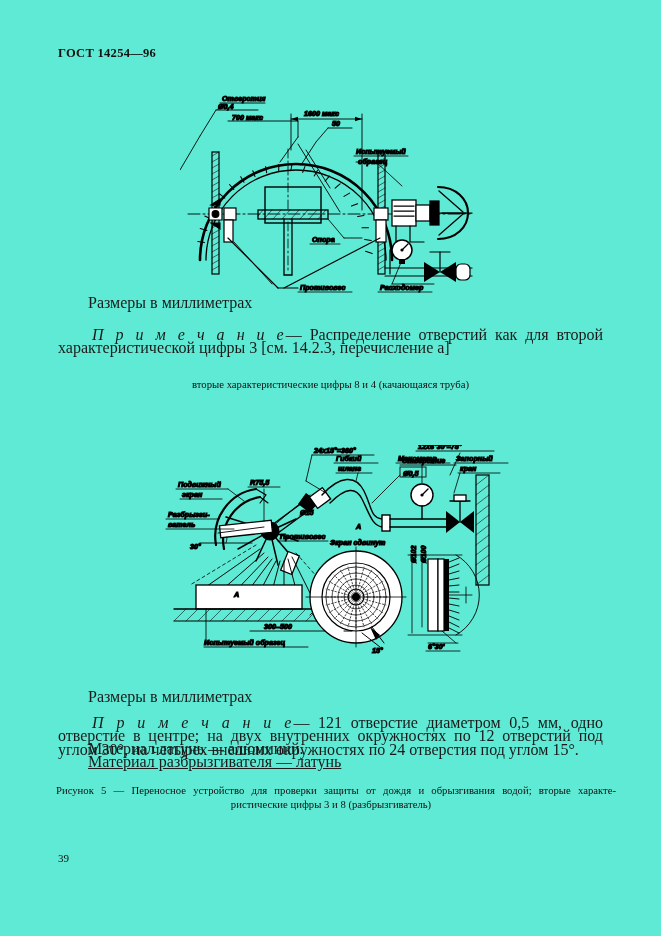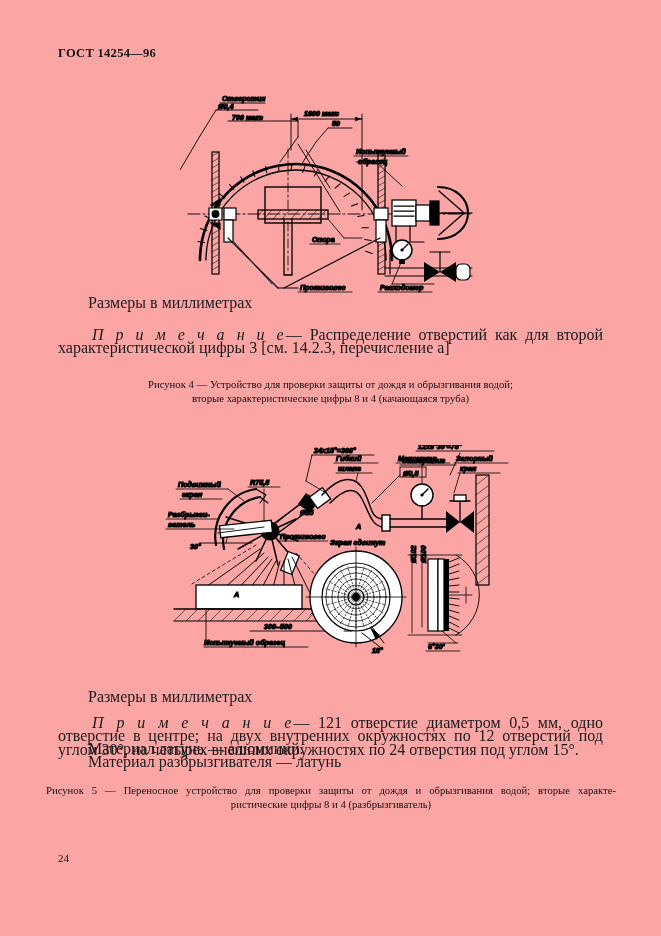--- a/index.html
+++ b/index.html
@@ -11,21 +11,21 @@
     width: 661px;
     height: 936px;
     position: relative;
     font-family: "Liberation Serif", serif;
     color: #111111;
     overflow: hidden;
   }
   .page {
     position: absolute;
     inset: 0;
-    background: #fca5a5;
+    background: #5eead4;
   }
 
   
   .doc-header {
     position: absolute;
     left: 58px;
     top: 46px;
     font-family: "Liberation Serif", serif;
     font-weight: bold;
     font-size: 12.5px;
@@ -287,21 +287,20 @@
     </svg>
   </div>
 
   <div class="body-text" style="left:88px; top:296px; width:500px;">Размеры в миллиметрах</div>
 
   <div class="body-text" style="left:58px; top:328px; width:545px; text-indent:34px;">
     <span class="spaced">П р и м е ч а н и е</span><span>— Распределение отверстий как для второй характеристической цифры 3 [см. 14.2.3, перечисление а]</span>
   </div>
 
   <div class="caption" style="left:58px; top:378px; width:545px;">
-    <div>Рисунок 4 — Устройство для проверки защиты от дождя и обрызгивания водой;</div>
     <div>вторые характеристические цифры 8 и 4 (качающаяся труба)</div>
   </div>
 
   <div class="figure" style="left:160px; top:445px; width:350px; height:218px;">
     <svg width="350" height="218" viewBox="0 0 350 218" fill="none" stroke="#000" stroke-width="1.1" stroke-linecap="round">
 
       <g stroke-width="2.2">
         <path d="M56 100 A 48 48 0 0 1 96 44" fill="none"></path>
         <path d="M64 104 A 44 44 0 0 1 100 52" fill="none"></path>
       </g>
@@ -601,22 +600,22 @@
       </g>
     </svg>
   </div>
 
   <div class="body-text" style="left:88px; top:690px; width:500px;">Размеры в миллиметрах</div>
 
   <div class="body-text" style="left:58px; top:716px; width:545px; text-indent:34px;">
     <span class="spaced">П р и м е ч а н и е</span><span>— 121 отверстие диаметром 0,5 мм, одно отверстие в центре; на двух внутренних окружностях по 12 отверстий под углом 30°, на четырех внешних окружностях по 24 отверстия под углом 15°.</span>
   </div>
   <div class="body-text" style="left:88px; top:742px; width:500px;">Материал латунь — алюминий.</div>
-  <div class="body-text" style="left:88px; top:755px; width:500px;">Материал разбрызгивателя — латунь</div>
+  <div class="body-text" style="left:88px; top:755px; width:500px;text-decoration:underline;">Материал разбрызгивателя — латунь</div>
 
   <div class="caption" style="left:46px; top:784px; width:570px;">
-    <div style="text-align:justify; text-align-last:justify;">Рисунок 5 — Переносное устройство для проверки защиты от дождя и обрызгивания водой; вторые характе-</div>
-    <div>ристические цифры 8 и 4 (разбрызгиватель)</div>
+    <div style="text-align:justify; text-align-last:justify;margin-left:10px;">Рисунок 5 — Переносное устройство для проверки защиты от дождя и обрызгивания водой; вторые характе-</div>
+    <div>ристические цифры 3 и 8 (разбрызгиватель)</div>
   </div>
 
-  <div class="page-number">24</div>
+  <div class="page-number">39</div>
 
 </div>
 
 </body></html>

